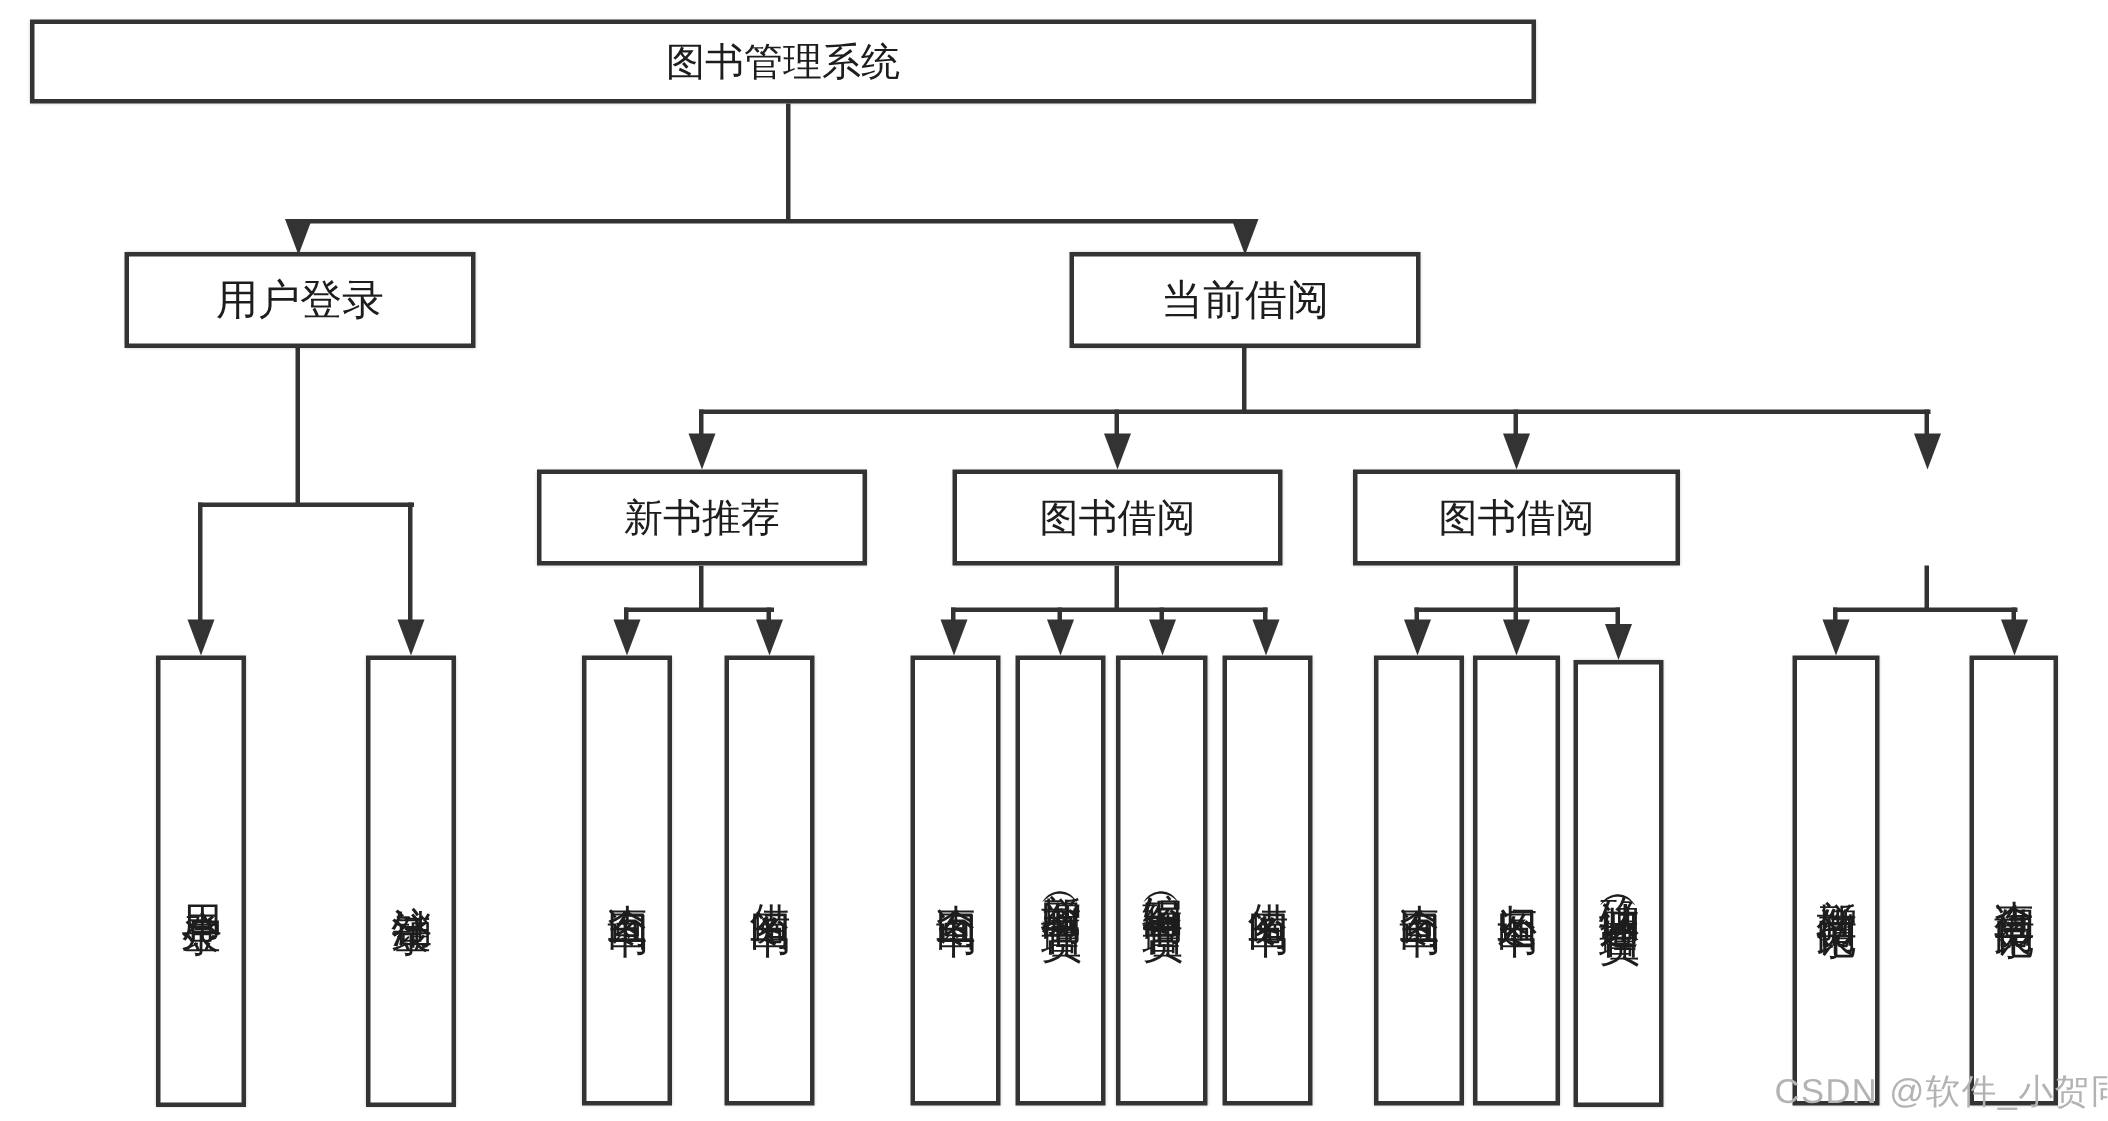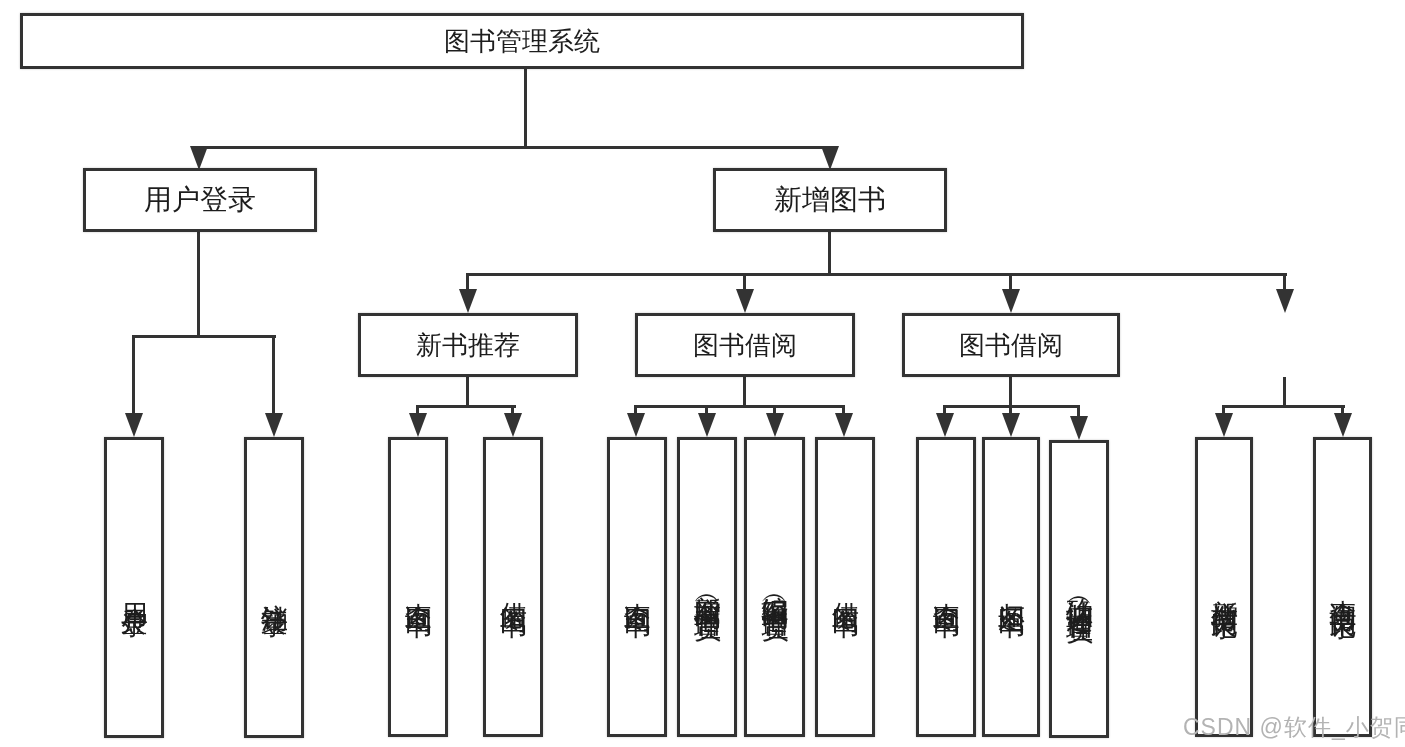--- a/index.html
+++ b/index.html
@@ -115,21 +115,21 @@
   <div class="line" style="left:1222px; top:405px; width:123px; height:3px;"></div>
   <div class="line" style="left:1222px; top:405px; width:3px; height:12px;"></div>
   <div class="line" style="left:1341px; top:405px; width:3px; height:12px;"></div>
   <div class="arrow" style="left:1215px; top:413px;"></div>
   <div class="arrow" style="left:1334px; top:413px;"></div>
 
   <div class="node h1" style="left:20px; top:13px; width:1004px; height:56px;">图书管理系统</div>
 
   <div class="node h2" style="left:83px; top:168px; width:234px; height:64px;">用户登录</div>
 
-  <div class="node h2" style="left:713px; top:168px; width:234px; height:64px;">新增图书</div>
+  <div class="node h2" style="left:713px; top:168px; width:234px; height:64px;">当前借阅</div>
 
   <div class="node h3" style="left:358px; top:313px; width:220px; height:64px;">新书推荐</div>
 
   <div class="node h3" style="left:635px; top:313px; width:220px; height:64px;">图书借阅</div>
 
   <div class="node h3" style="left:902px; top:313px; width:218px; height:64px;">图书借阅</div>
 
 
   <div class="node vbox" style="left:104px; top:437px; width:60px; height:301px;">用户登录</div>
 

